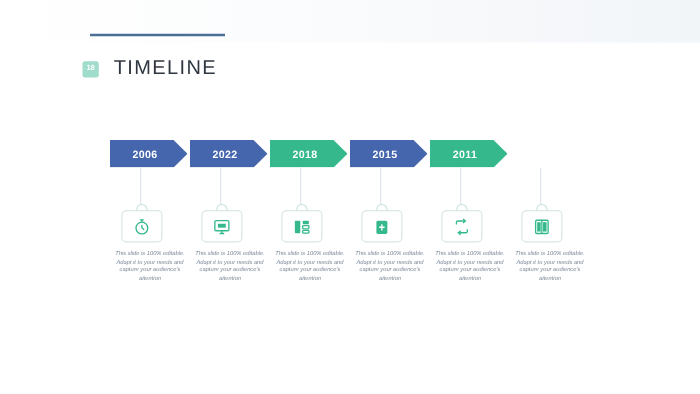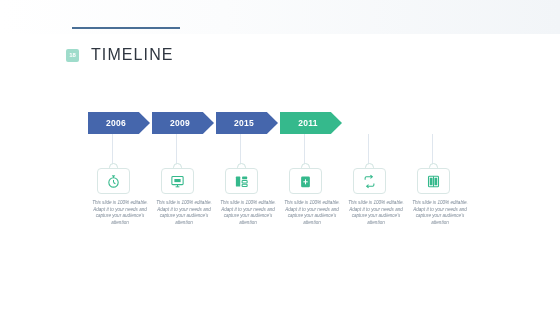--- a/index.html
+++ b/index.html
@@ -212,21 +212,25 @@
 
   <div class="timeline">
 
     <div class="chev-row">
       <div class="chev blue">
         <span class="shape"></span>
         <span class="yr">2006</span>
       </div>
       <div class="chev blue">
         <span class="shape"></span>
-        <span class="yr">2009</span>
+        <span class="yr">2022</span>
+      </div>
+      <div class="chev green">
+        <span class="shape"></span>
+        <span class="yr">2018</span>
       </div>
       <div class="chev blue">
         <span class="shape"></span>
         <span class="yr">2015</span>
       </div>
       <div class="chev green">
         <span class="shape"></span>
         <span class="yr">2011</span>
       </div>
     </div>

